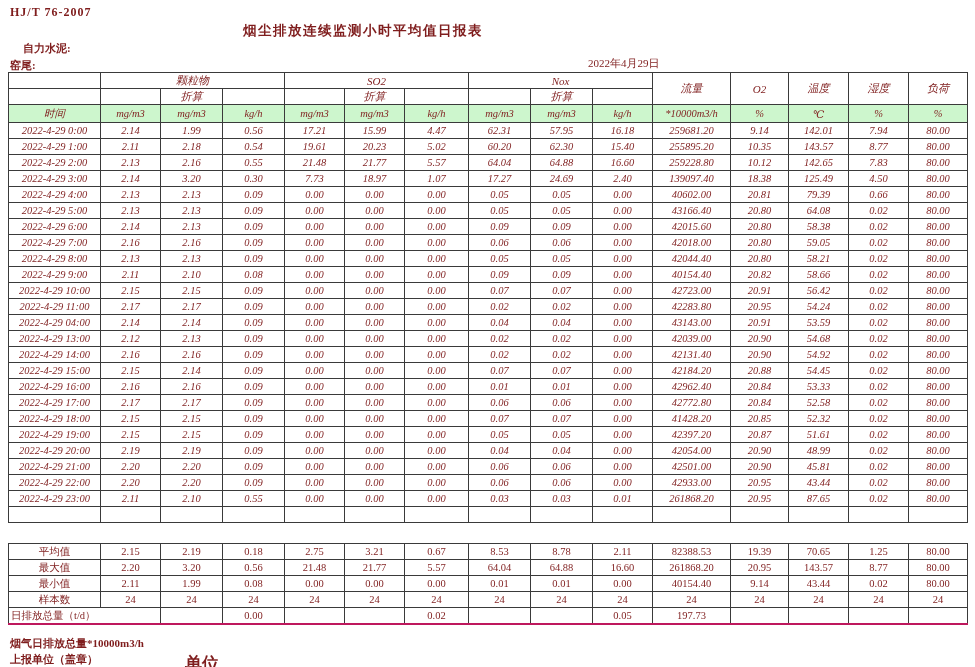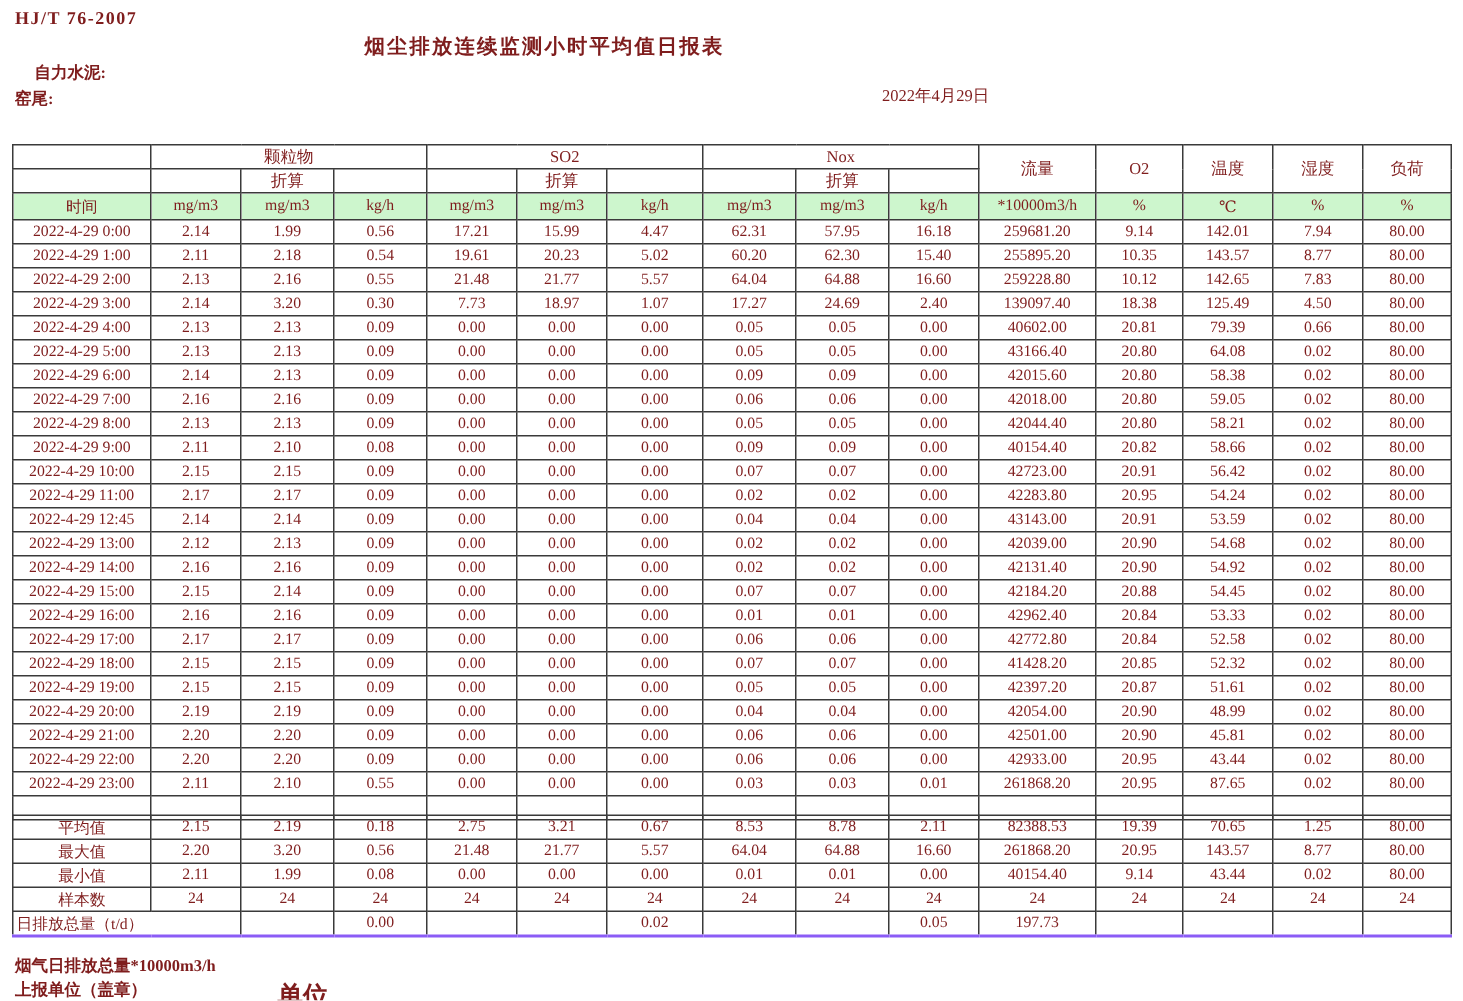--- a/index.html
+++ b/index.html
@@ -11,31 +11,31 @@
   .abs { position:absolute; white-space:nowrap; }
   .std-code { left:10px; top:5px; font-size:12px; font-weight:bold; letter-spacing:1px; }
   .title { left:215px; top:22px; font-size:13.5px; font-weight:bold; letter-spacing:1.5px;margin-left:28px; }
   .company { left:10px; top:41px; font-size:11px; font-weight:bold;margin-left:13px; }
   .location { left:10px; top:58px; font-size:11px; font-weight:bold; }
   .date { left:588px; top:56px; font-size:11px; }
 
   table.tbl {
     position:absolute; left:8px; border-collapse:collapse; table-layout:fixed;
   }
-  table.main { top:96px; }
+  table.main { top:72px;font-style:italic; }
   table.summary { top:543px; }
   .tbl td {
     border:1px solid #3a3a3a; text-align:center; vertical-align:middle;
     font-size:10.5px; height:15px; padding:0 1px; overflow:hidden; white-space:nowrap;
   }
   .tbl tr.hgrp td { font-size:11px; }
   .tbl tr.units td { background:#cdf6cd; height:17px;margin-top:22px; }
   .tbl td.time { font-size:10.5px; }
   .tbl td.lbl-left { text-align:left; padding-left:2px; }
-  table.summary tr:last-child td { border-bottom:2px solid #8b5cf6; }
+  table.summary tr:last-child td { border-bottom:2px solid #be185d; }
   .note1 { left:10px; top:636px; font-size:11px; font-weight:bold; }
   .note2 { left:10px; top:652px; font-size:11px; font-weight:bold; }
   .note3 { left:185px; top:652px; font-size:17px; font-weight:bold; }
 </style>
 </head>
 <body>
 
 <div class="page">
 
   <div class="abs std-code">HJ/T 76-2007</div>
@@ -303,21 +303,21 @@
           <td>0.02</td>
           <td>0.02</td>
           <td>0.00</td>
           <td>42283.80</td>
           <td>20.95</td>
           <td>54.24</td>
           <td>0.02</td>
           <td>80.00</td>
         </tr>
         <tr>
-          <td class="time">2022-4-29 12:45</td>
+          <td class="time">2022-4-29 04:00</td>
           <td>2.14</td>
           <td>2.14</td>
           <td>0.09</td>
           <td>0.00</td>
           <td>0.00</td>
           <td>0.00</td>
           <td>0.04</td>
           <td>0.04</td>
           <td>0.00</td>
           <td>43143.00</td>

